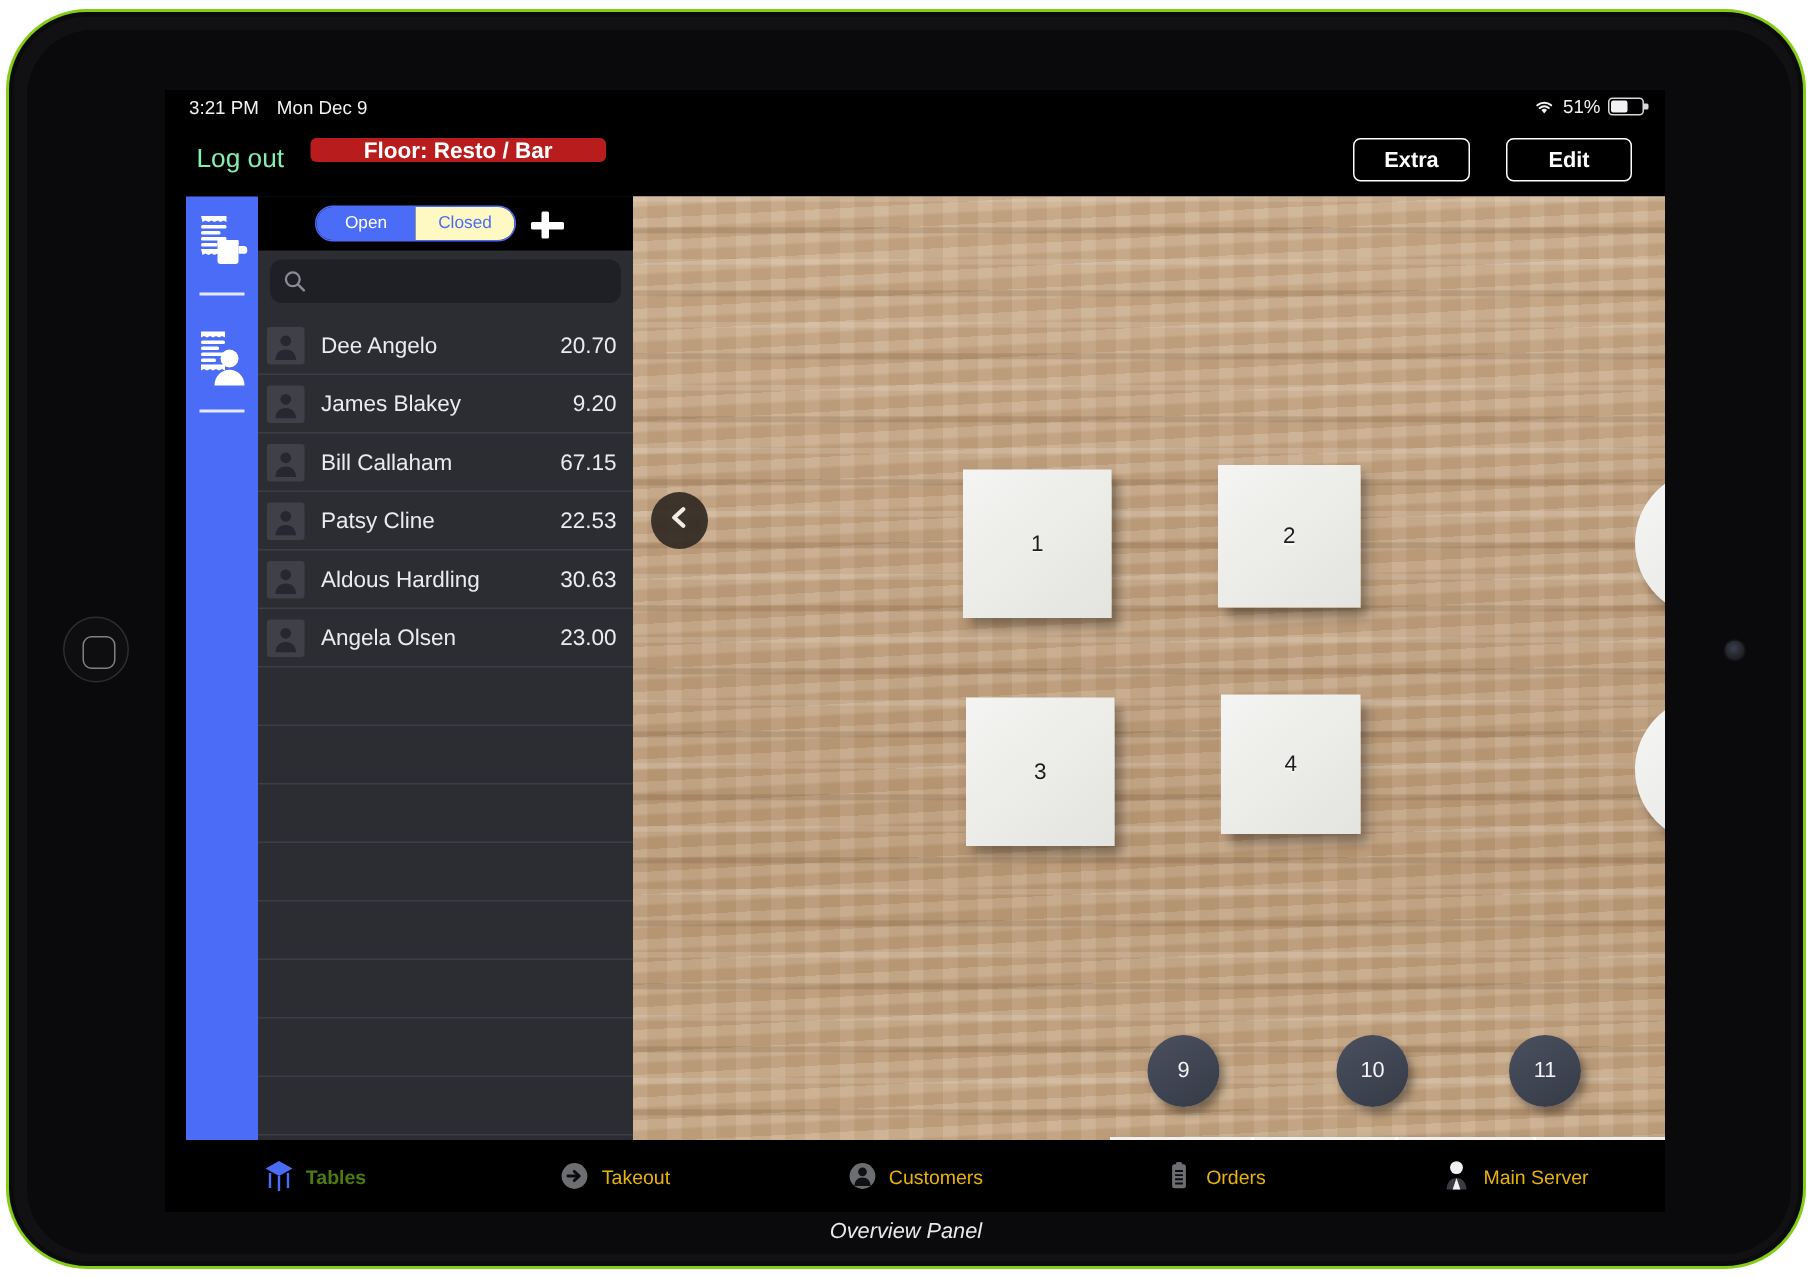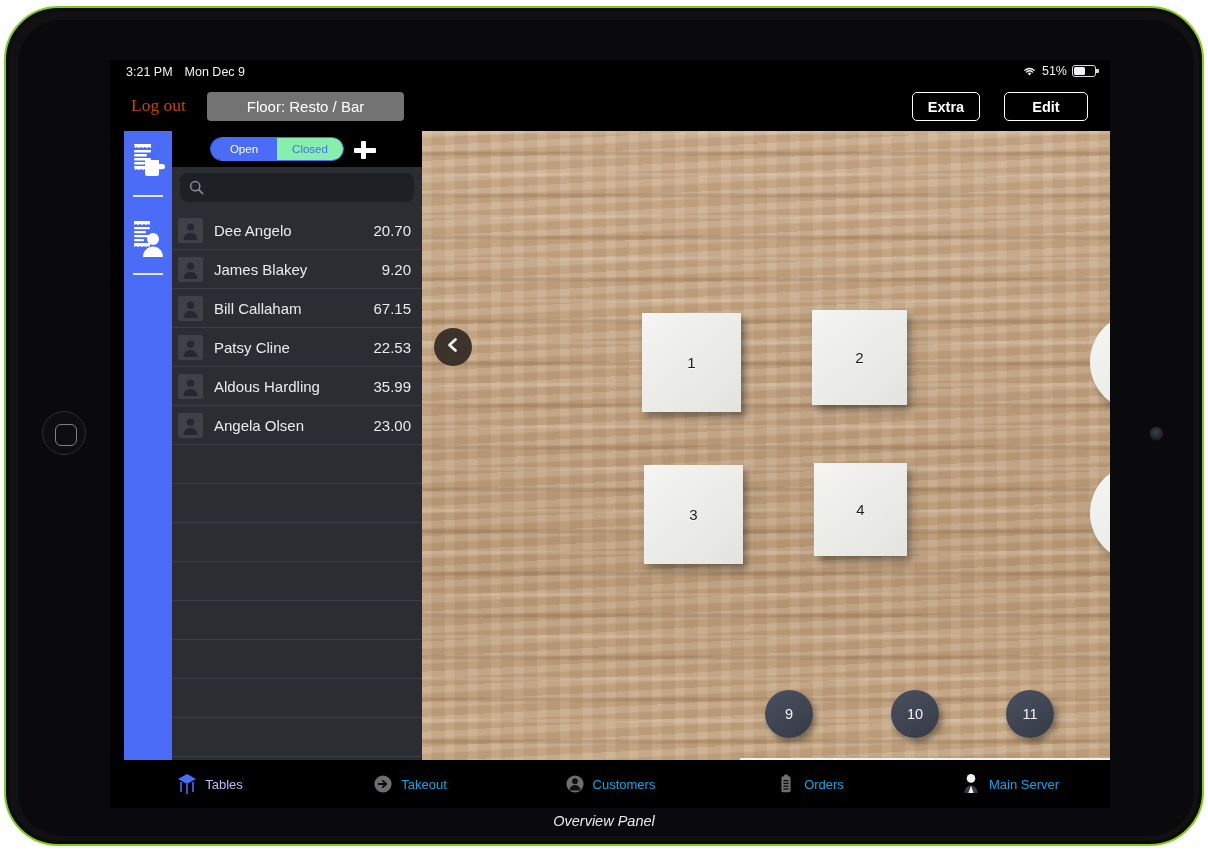--- a/index.html
+++ b/index.html
@@ -71,39 +71,39 @@
   }
   .batt-fill { position: absolute; left: 1.2px; top: 1.2px; height: 7.4px; background: #f2f2f5; border-radius: 1.5px; }
 
   
   #nav-bar {
     position: absolute; left: 0; top: 24px; width: 100%; height: 47px;
     background: #000;
   }
   #logout-button {
     position: absolute; left: 21px; top: 11px;
-    color: #c2410c; font-size: 17.5px; background: none; border: none;
-    font-family: Liberation Serif, serif; cursor: pointer;
+    color: #86efac; font-size: 17.5px; background: none; border: none;
+    font-family: Liberation Sans, sans-serif; cursor: pointer;
   }
   #floor-selector {
     position: absolute; left: 97px; top: 8px;
-    width: 197px; height: 29px;
-    background: #737373; border-radius: 4px;
-    color: #fff; font-size: 15px; font-weight: normal;
+    width: 197px; height: 16px;
+    background: #b91c1c; border-radius: 4px;
+    color: #fff; font-size: 15px; font-weight: bold;
     display: flex; align-items: center; justify-content: center;
     cursor: pointer;
   }
   .nav-outline-btn {
     position: absolute; top: 8px; height: 29px;
     background: #000; border: 1.5px solid #fff; border-radius: 5px;
     color: #fff; font-size: 14.5px; font-weight: bold;
     display: flex; align-items: center; justify-content: center;
     cursor: pointer; font-family: "Liberation Sans", sans-serif;
   }
-  #extra-button { right: 130px; width: 68px; }
+  #extra-button { right: 130px; width: 78px; }
   #edit-button  { right: 22px;  width: 84px; }
 
   
   #icon-rail {
     position: absolute; left: 14px; top: 71px;
     width: 48px; height: 629px;
     background: #4a6cf7;
   }
   .rail-item { position: relative; width: 48px; height: 78px; cursor: pointer; }
   .rail-item .rail-ico {
@@ -126,21 +126,21 @@
     background: #000;
   }
   #segmented {
     position: absolute; left: 38px; top: 6px;
     width: 134px; height: 24px;
     border: 1px solid #4a6cf7; border-radius: 12px;
     display: flex; overflow: hidden;
   }
   .seg {
     flex: 1; display: flex; align-items: center; justify-content: center;
-    font-size: 11.5px; cursor: pointer; color: #4a6cf7; background: #86efac;
+    font-size: 11.5px; cursor: pointer; color: #4a6cf7; background: #fef9c3;
   }
   .seg.active { background: #4a6cf7; color: #fff; }
   #add-ticket-button {
     position: absolute; left: 180px; top: 6px;
     width: 26px; height: 26px; cursor: pointer;
   }
   #add-ticket-button::before, #add-ticket-button::after {
     content: ""; position: absolute; background: #fff; border-radius: 1px;
   }
   #add-ticket-button::before { left: 2px; top: 10.5px; width: 22px; height: 5px; }
@@ -236,23 +236,23 @@
   }
 
   
   #tab-bar {
     position: absolute; left: 0; bottom: 0; width: 100%; height: 48px;
     background: #000;
     display: flex; align-items: center;
   }
   .tab-item {
     flex: 1; display: flex; align-items: center; justify-content: center;
-    gap: 8px; cursor: pointer; color: #0ea5e9; font-size: 13px;
-  }
-  .tab-item.active { color: #c4b5fd; }
+    gap: 8px; cursor: pointer; color: #eab308; font-size: 13px;
+  }
+  .tab-item.active { color: #4d7c0f; font-weight: bold; }
   .tab-ico { width: 20px; height: 22px; display: inline-block; }
 
   
   #caption {
     position: absolute; left: 0; top: 813px; width: 1208px;
     text-align: center; color: #e9e9ec;
     font-size: 14.5px; font-style: italic;
   }
 </style>
 </head>
@@ -391,21 +391,21 @@
             <span class="tamt">22.53</span>
           </div>
           <div class="ticket-row">
             <span class="avatar">
               <svg width="19" height="19" viewBox="0 0 19 19">
                 <circle cx="9.5" cy="6.2" r="3.6" fill="#262730"></circle>
                 <path d="M2.6 19 c0-4.3 3.1-7 6.9-7 s6.9 2.7 6.9 7 Z" fill="#262730"></path>
               </svg>
             </span>
             <span class="tname">Aldous Hardling</span>
-            <span class="tamt">35.99</span>
+            <span class="tamt">30.63</span>
           </div>
           <div class="ticket-row">
             <span class="avatar">
               <svg width="19" height="19" viewBox="0 0 19 19">
                 <circle cx="9.5" cy="6.2" r="3.6" fill="#262730"></circle>
                 <path d="M2.6 19 c0-4.3 3.1-7 6.9-7 s6.9 2.7 6.9 7 Z" fill="#262730"></path>
               </svg>
             </span>
             <span class="tname">Angela Olsen</span>
             <span class="tamt">23.00</span>

